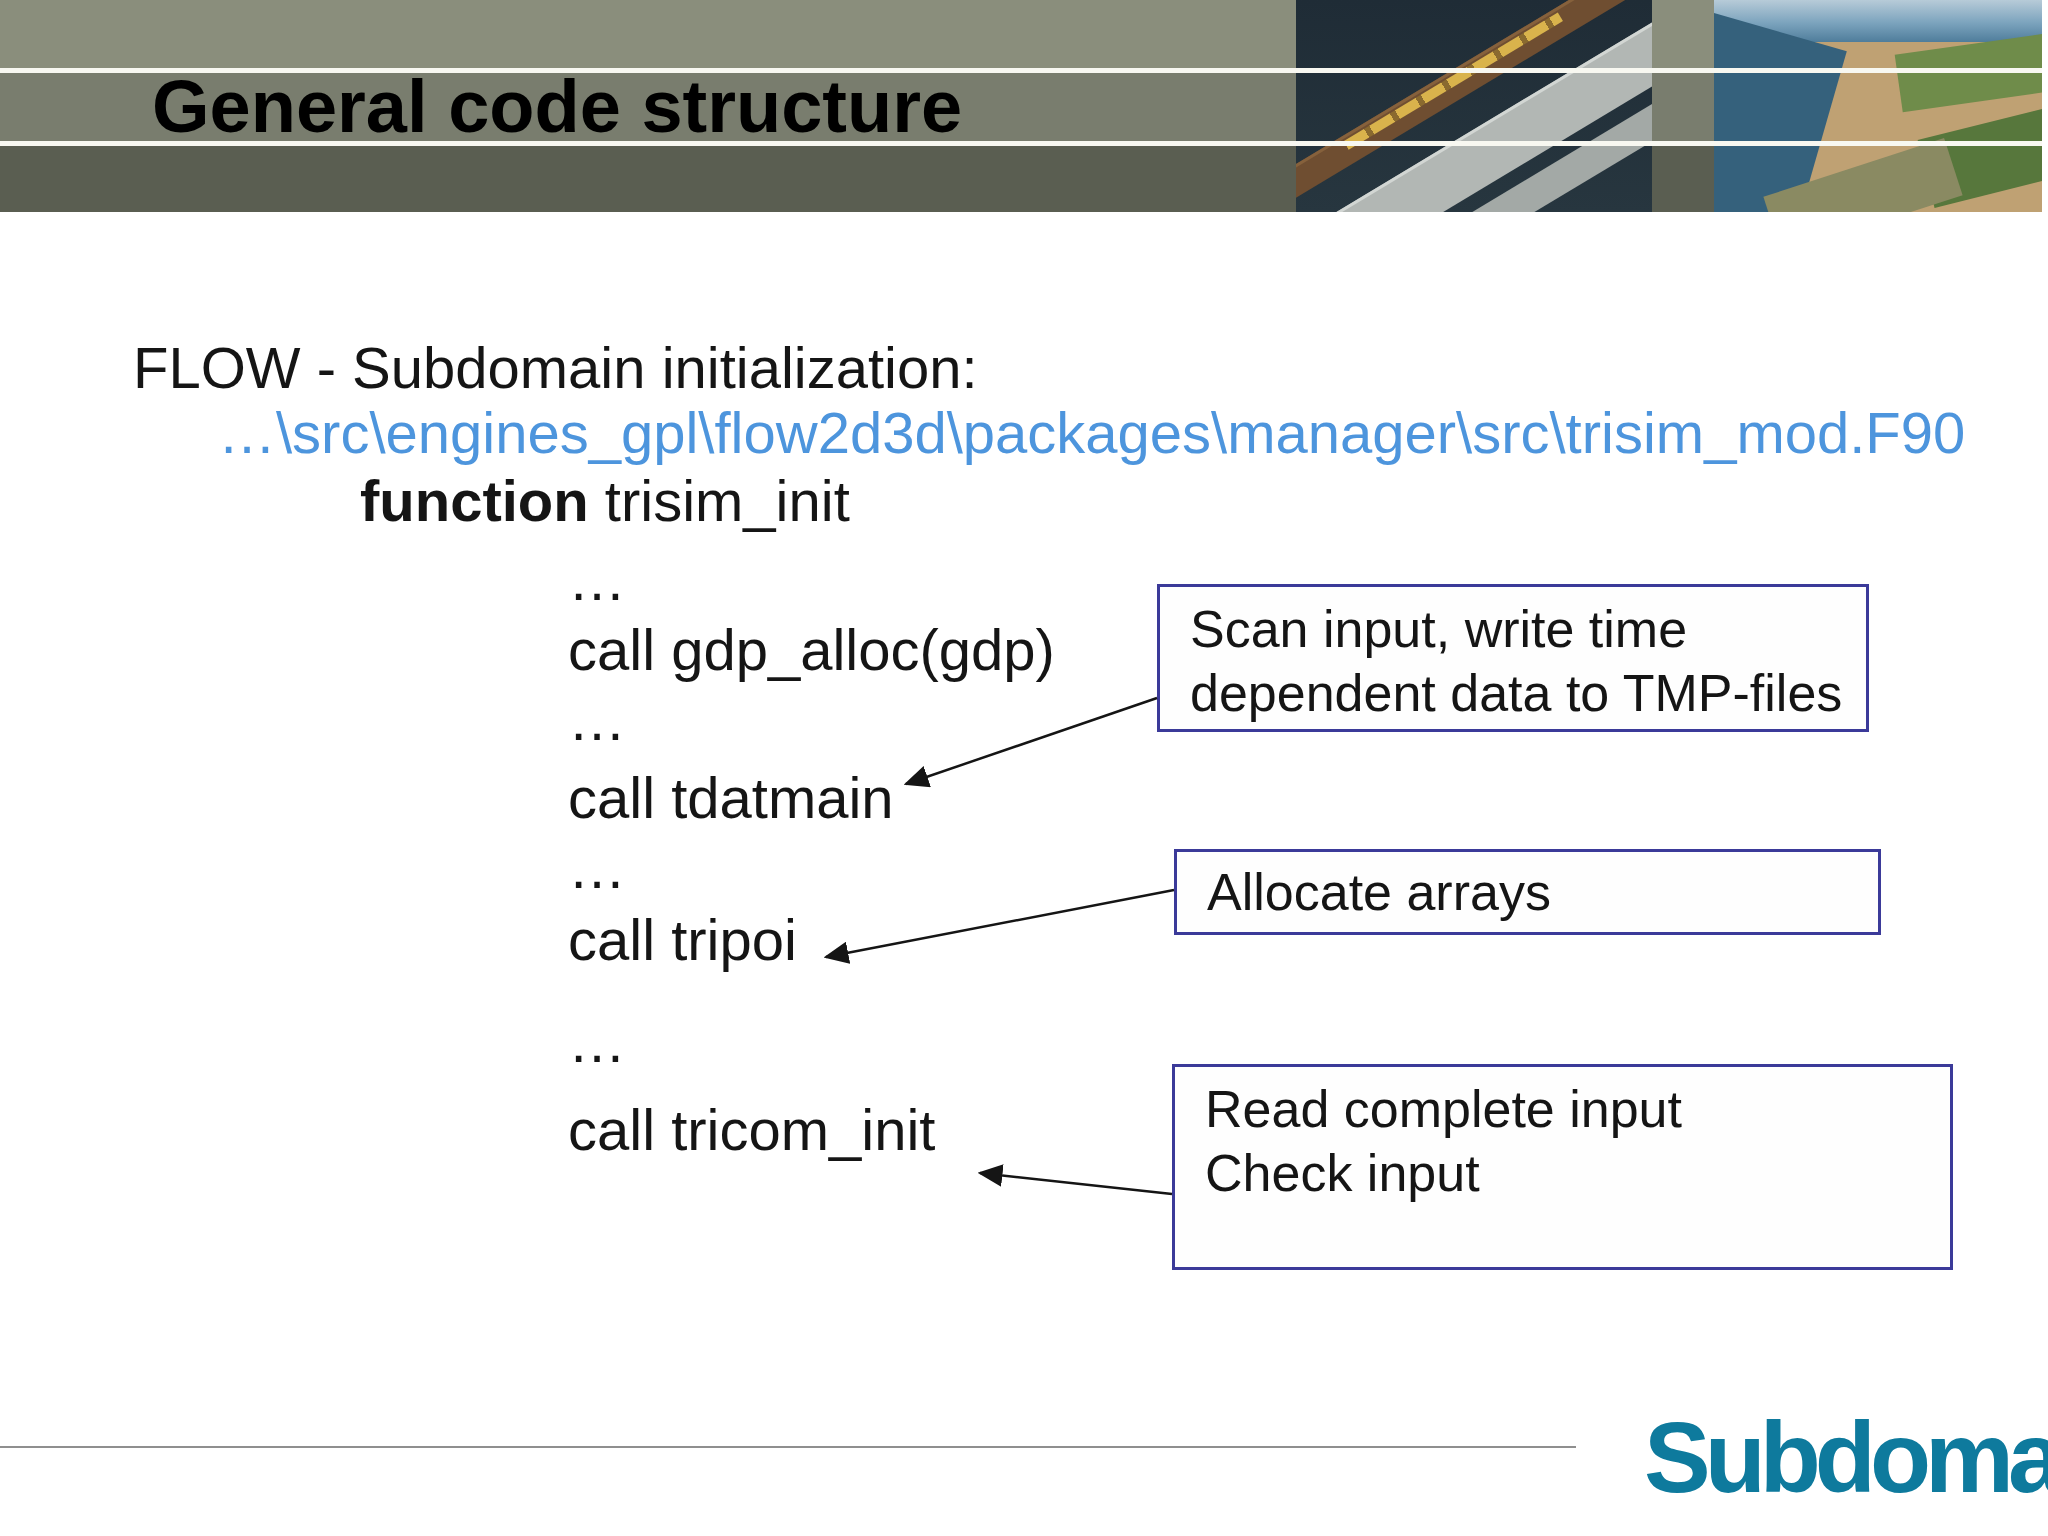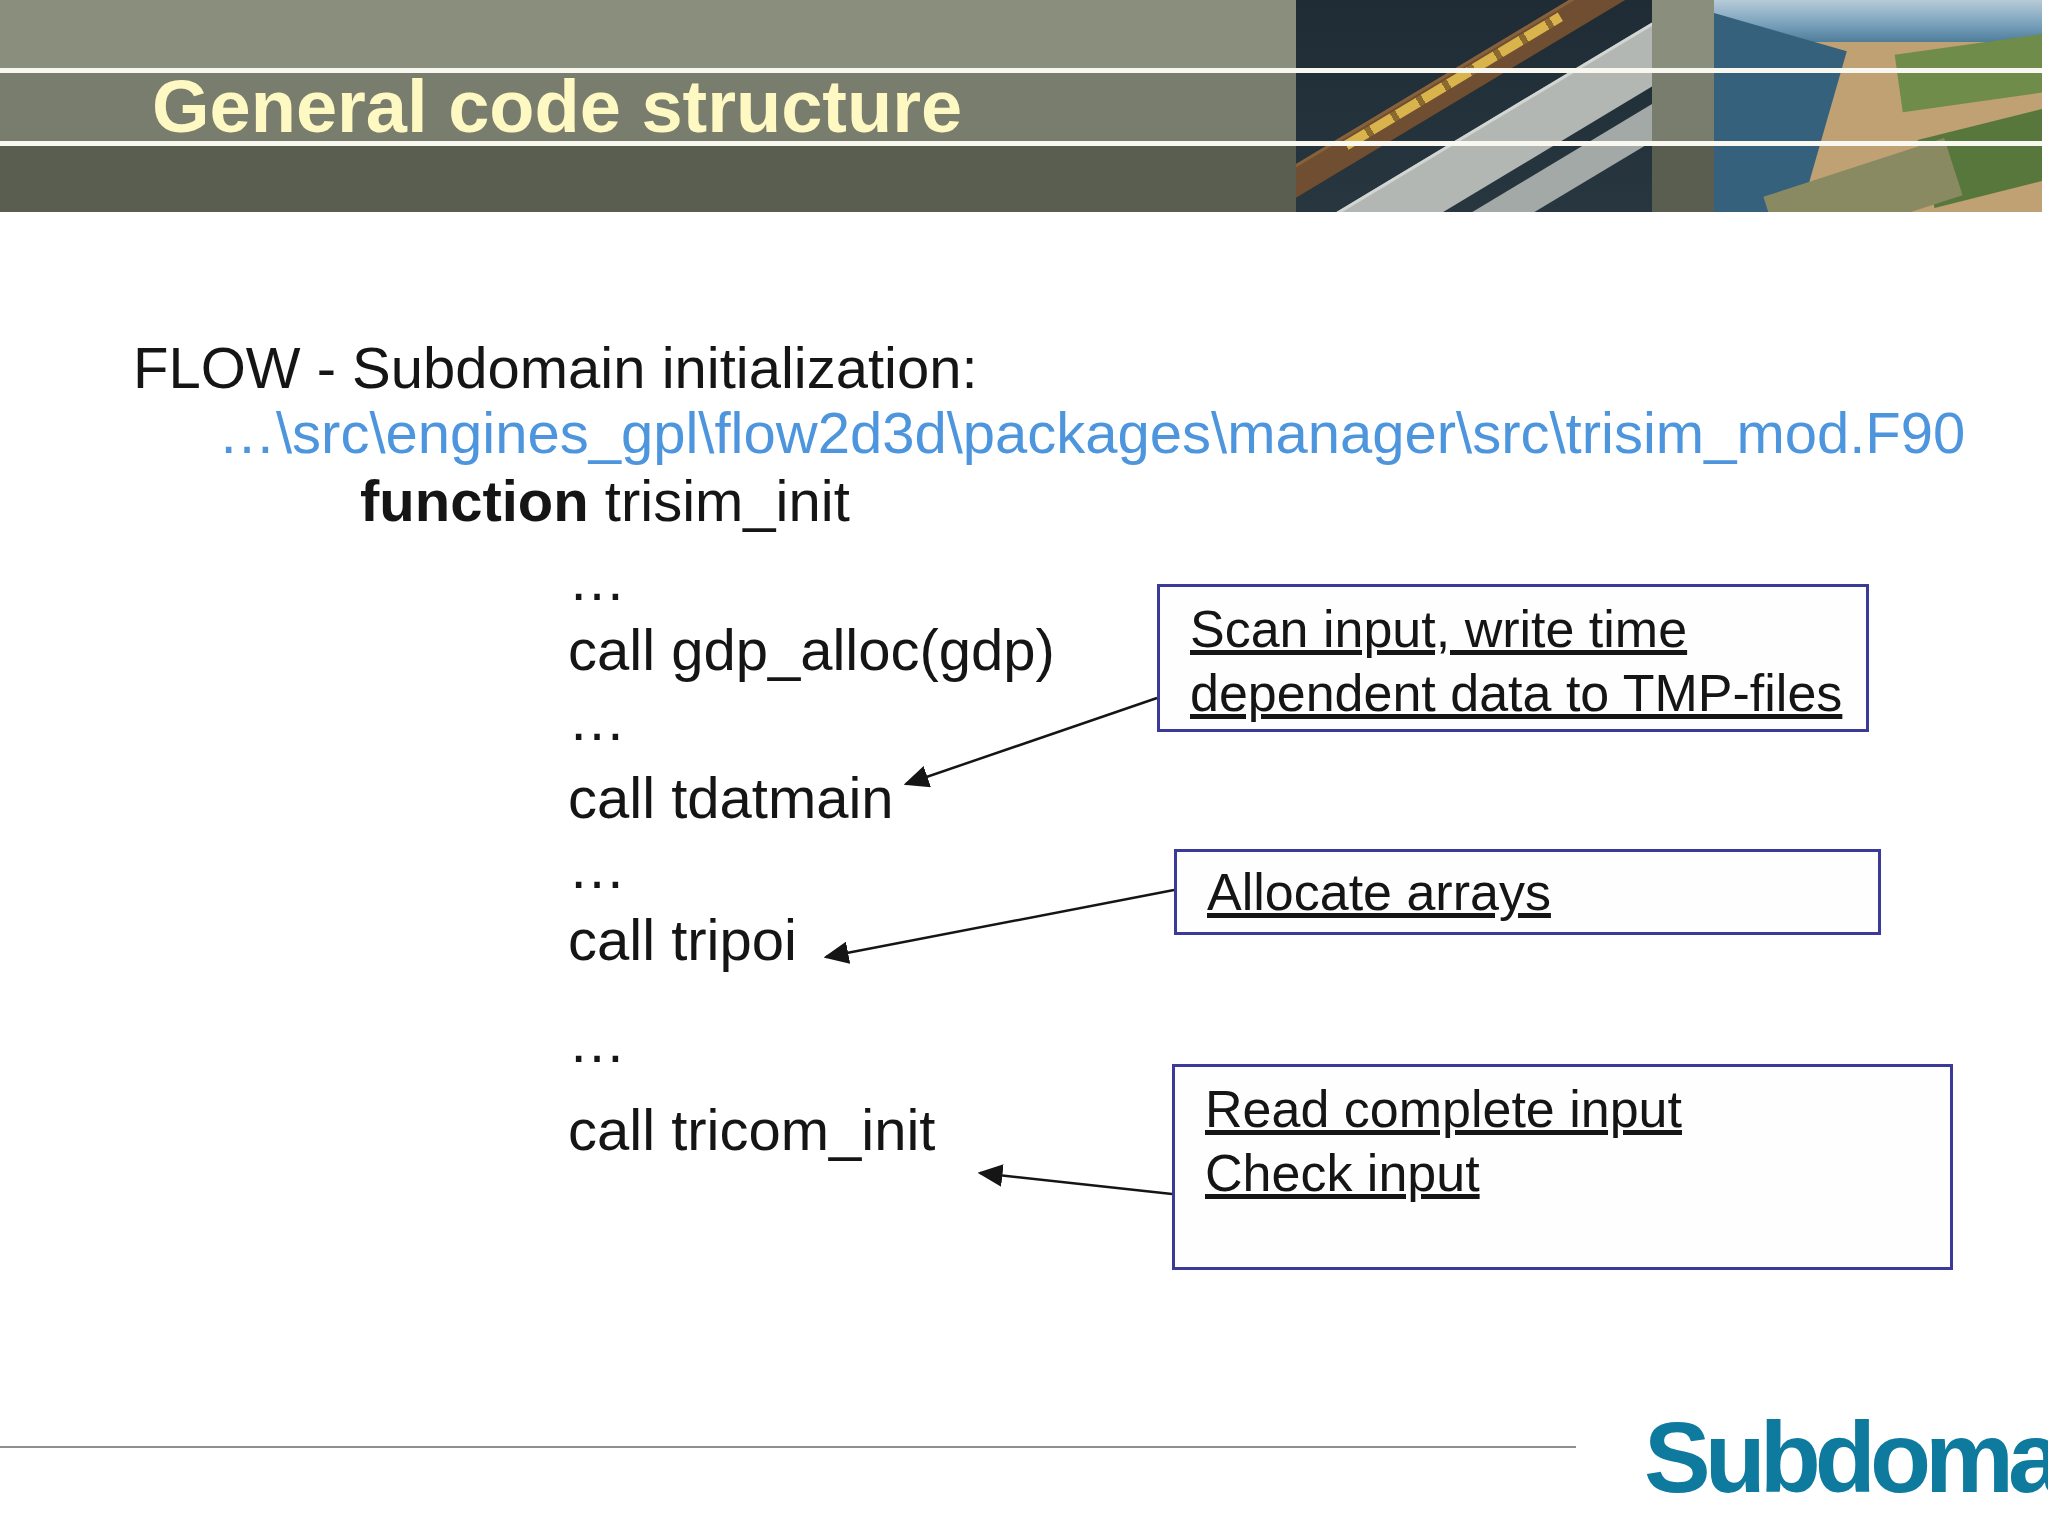--- a/index.html
+++ b/index.html
@@ -8,21 +8,21 @@
     overflow:hidden; font-family:"Liberation Sans", sans-serif; color:#151515;
   }
 
   
   .band { position:absolute; left:0; width:2048px; }
   .band1 { top:0;    height:68px; background:#8a8e7c; }
   .band2 { top:73px; height:68px; background:#797d6e; }
   .band3 { top:146px;height:66px; background:#5a5e51; }
   .band2 h1 {
     margin:0; padding-left:152px; font-size:74px; font-weight:bold;
-    line-height:68px; color:#fef9c3; white-space:nowrap; letter-spacing:0px;
+    line-height:68px; color:#000000; white-space:nowrap; letter-spacing:0px;
   }
   .hline { position:absolute; left:0; width:2048px; height:5px; background:#f8f8f1; z-index:5; }
   .hline1 { top:68px; }
   .hline2 { top:141px; }
   .edge-gap { position:absolute; left:2042px; top:0; width:6px; height:212px; background:#ffffff; z-index:6; }
 
   .photo { position:absolute; top:0; height:212px; overflow:hidden; z-index:2; }
   .photo-a { left:1296px; width:356px; background:linear-gradient(180deg,#1f2c36 0%,#27363f 100%); }
   .tilt { position:absolute; left:-102px; top:-174px; width:560px; height:560px; transform:rotate(-31deg); }
   .rail  { position:absolute; top:238px; left:0; width:560px; height:26px; background:#6f4e31; border-top:3px solid #86613c; }
@@ -46,21 +46,21 @@
   .func-line .kw { font-weight:bold; }
   .code { position:absolute; left:568px; top:545px; width:560px; }
   .code-line { height:70px; line-height:70px; font-size:58px; white-space:nowrap; }
   .code-line:nth-child(4) { margin-top:8px; }
   .code-line:nth-child(6) { margin-top:2px; }
   .code-line:nth-child(7) { margin-top:32px; }
   .code-line:nth-child(8) { margin-top:18px; }
 
   
   .callout { position:absolute; box-sizing:border-box; border:3px solid #3b3a99; background:#fefefe;
-             font-size:52px; line-height:64px; padding:10px 20px 0 30px;text-decoration:underline; }
+             font-size:52px; line-height:64px; padding:10px 20px 0 30px; }
   .callout-1 { left:1157px; top:584px;  width:712px; height:148px; }
   .callout-2 { left:1174px; top:849px;  width:707px; height:86px; padding-top:8px; }
   .callout-3 { left:1172px; top:1064px; width:781px; height:206px; }
 
   
   .arrows { position:absolute; left:0; top:0; width:2048px; height:1536px; pointer-events:none; }
 
   
   .footer-line { position:absolute; left:0; top:1446px; width:1576px; height:2px; background:#8f8f8f; }
   .logo { position:absolute; left:1644px; top:1400px; font-size:100px; font-weight:bold;

